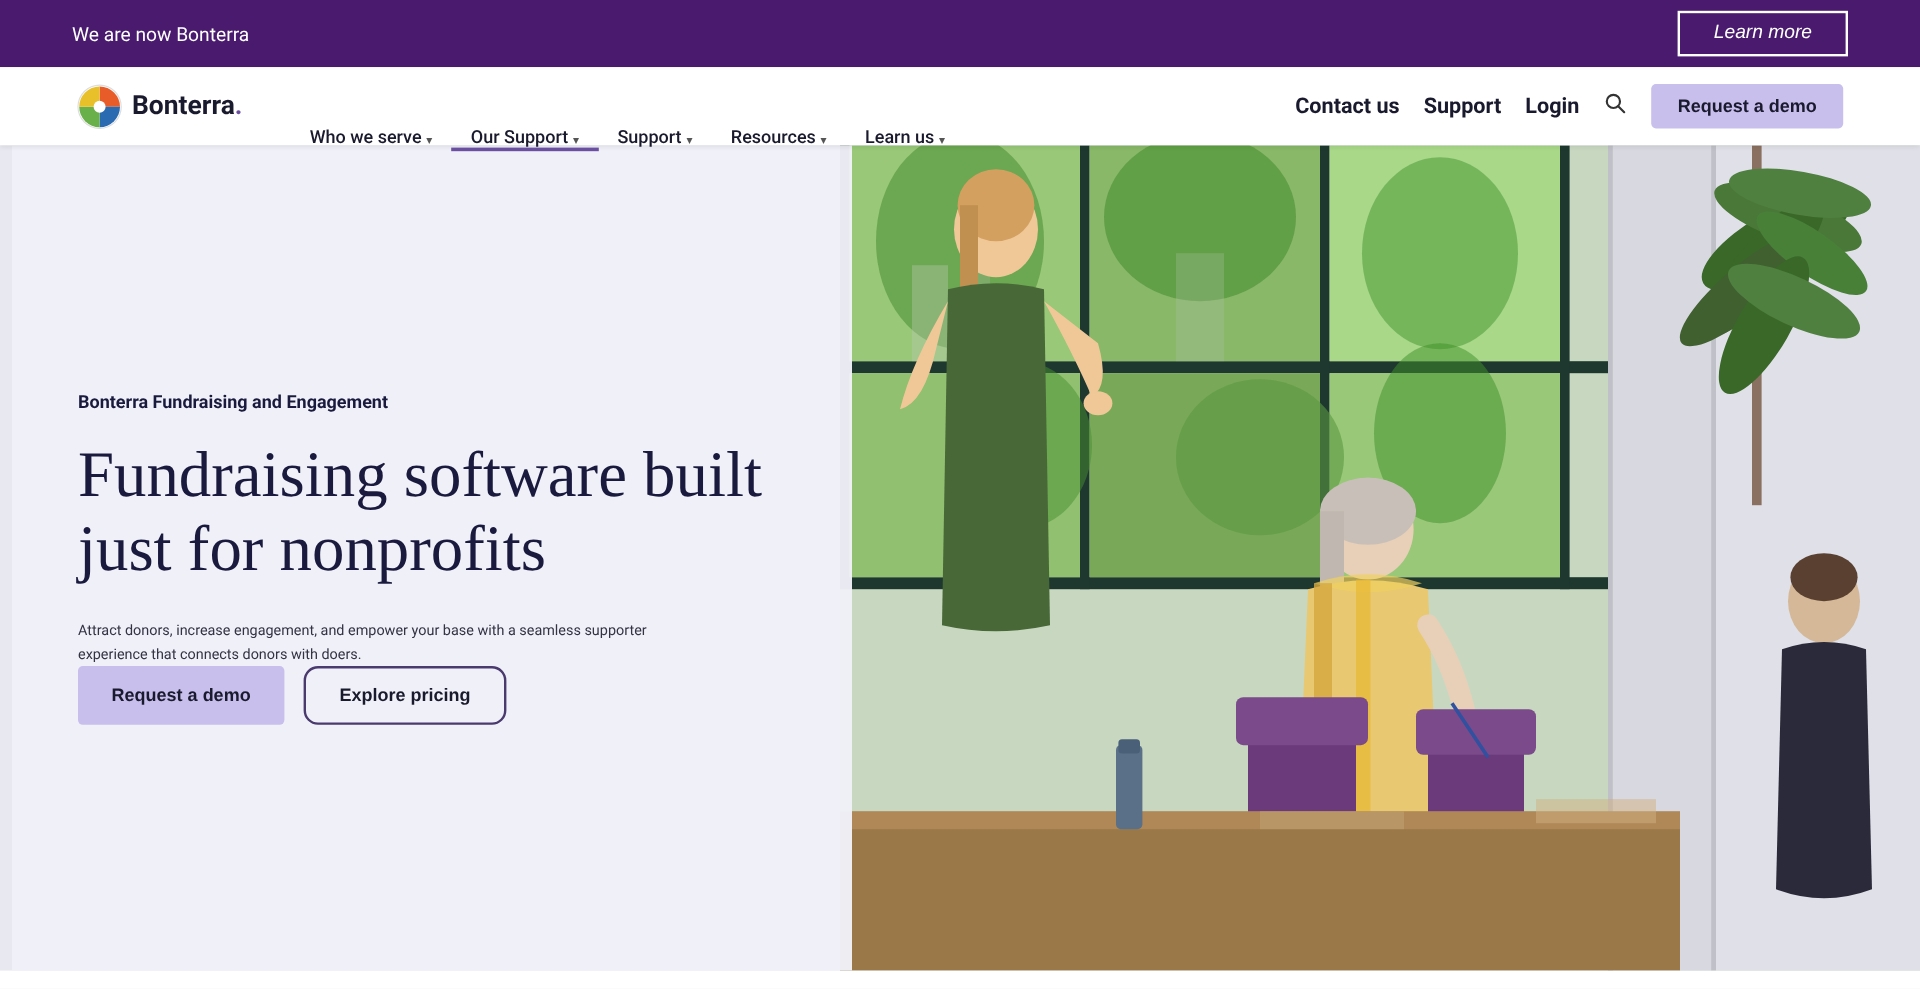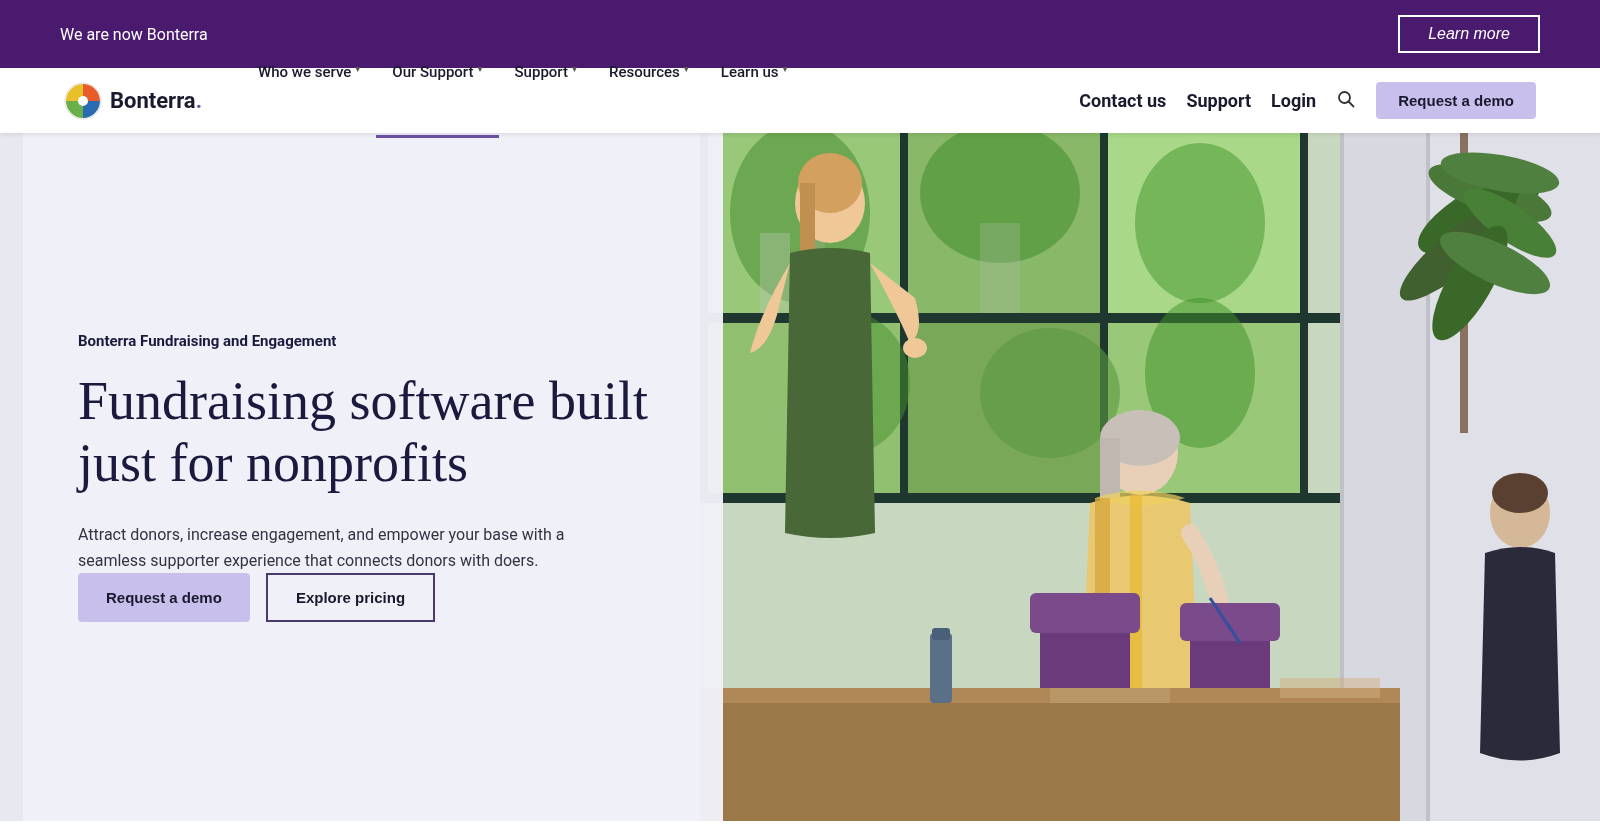--- a/index.html
+++ b/index.html
@@ -6,21 +6,21 @@
     body { font-family: -apple-system, BlinkMacSystemFont, 'Segoe UI', Roboto, sans-serif; width: 1600px; overflow-x: hidden; }
 
     
     .top-banner {
       background-color: #4a1a6e;
       color: white;
       display: flex;
       align-items: center;
       justify-content: space-between;
       padding: 4px 60px;
-      height: 68px;
+      height: 56px;
     }
     .top-banner-text {
       font-size: 16px;
       color: white;
     }
     .learn-more-btn {
       border: 2px solid white;
       background: transparent;
       color: white;
       padding: 8px 28px;
@@ -61,21 +61,21 @@
       color: #6b4fa0;
     }
     .nav-links {
       display: flex;
       align-items: center;
       gap: 0;
       flex: 1;
     }
     .nav-item {
       display: flex;
-      align-items: flex-start;
+      align-items: flex-end;
       gap: 4px;
       padding: 0 16px;
       height: 75px;
       cursor: pointer;
       font-size: 15px;
       color: #1a1a2e;
       font-weight: 500;
       text-decoration: none;
       border-bottom: 3px solid transparent;
       position: relative;
@@ -126,21 +126,21 @@
     
     .hero-bg-img {
       position: absolute;
       top: 0; left: 0; right: 0; bottom: 0;
       z-index: 0;
       overflow: hidden;
     }
     .hero-content {
       position: absolute;
       top: 0;
-      left: 23px;
+      left: 10px;
       width: 700px;
       height: 100%;
       background: rgba(240, 241, 248, 0.97);
       z-index: 5;
       padding: 60px 60px 60px 55px;
       display: flex;
       flex-direction: column;
       justify-content: center;
     }
     .hero-eyebrow {
@@ -151,21 +151,21 @@
     }
     .hero-title {
       font-size: 54px;
       font-weight: 400;
       color: #1a1a3e;
       line-height: 1.15;
       margin-bottom: 28px;
       font-family: Liberation Serif, serif;
     }
     .hero-description {
-      font-size: 16px;
+      font-size: 12px;
       color: #333344;
       line-height: 1.6;
       max-width: 520px;
     }
     .hero-buttons {
       display: flex;
       gap: 16px;
     }
     .btn-primary {
       background-color: #c8bfed;
@@ -178,21 +178,21 @@
       border-radius: 4px;
     }
     .btn-secondary {
       background: transparent;
       color: #1a1a2e;
       border: 2px solid #4a3a6e;
       padding: 14px 28px;
       font-size: 15px;
       font-weight: 700;
       cursor: pointer;
-      border-radius: 0;
+      border-radius: 12px;
     }
   </style>
 </head>
 <body>
 
 <div class="top-banner">
   <span class="top-banner-text">We are now Bonterra</span>
   <button class="learn-more-btn">Learn more</button>
 </div>
 

